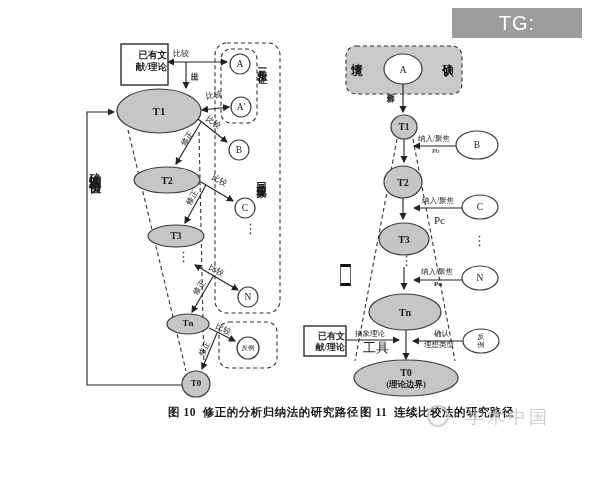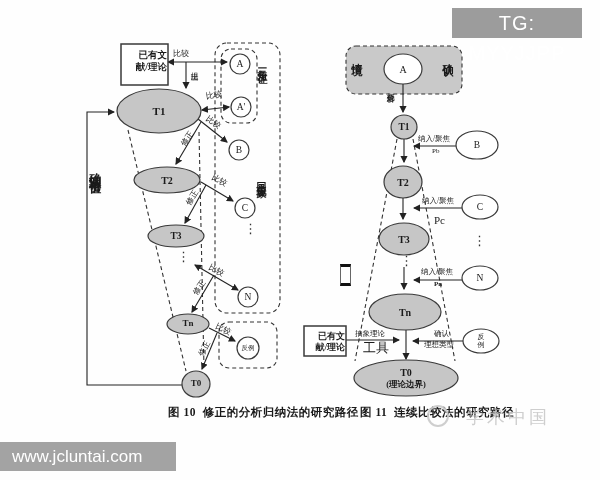--- a/index.html
+++ b/index.html
@@ -187,15 +187,14 @@
   <div class="lbl" style="left:473px;top:234px;font-size:13px;color:#333;">⋮</div>
 
   <div class="caption" style="left:318px;top:405px;text-align:center;">
     <span>图 11</span>&nbsp;&nbsp;<span>连续比较法的研究路径</span>
   </div>
 
   <div class="cursor-art"></div>
   <div class="wm-ring"></div>
   <div class="wm">学术中国</div>
   <div class="badge">TG: MYYJJPP</div>
-  <div class="urlbar">www.jcluntai.com</div>
 
 </div>
 
 </body></html>

